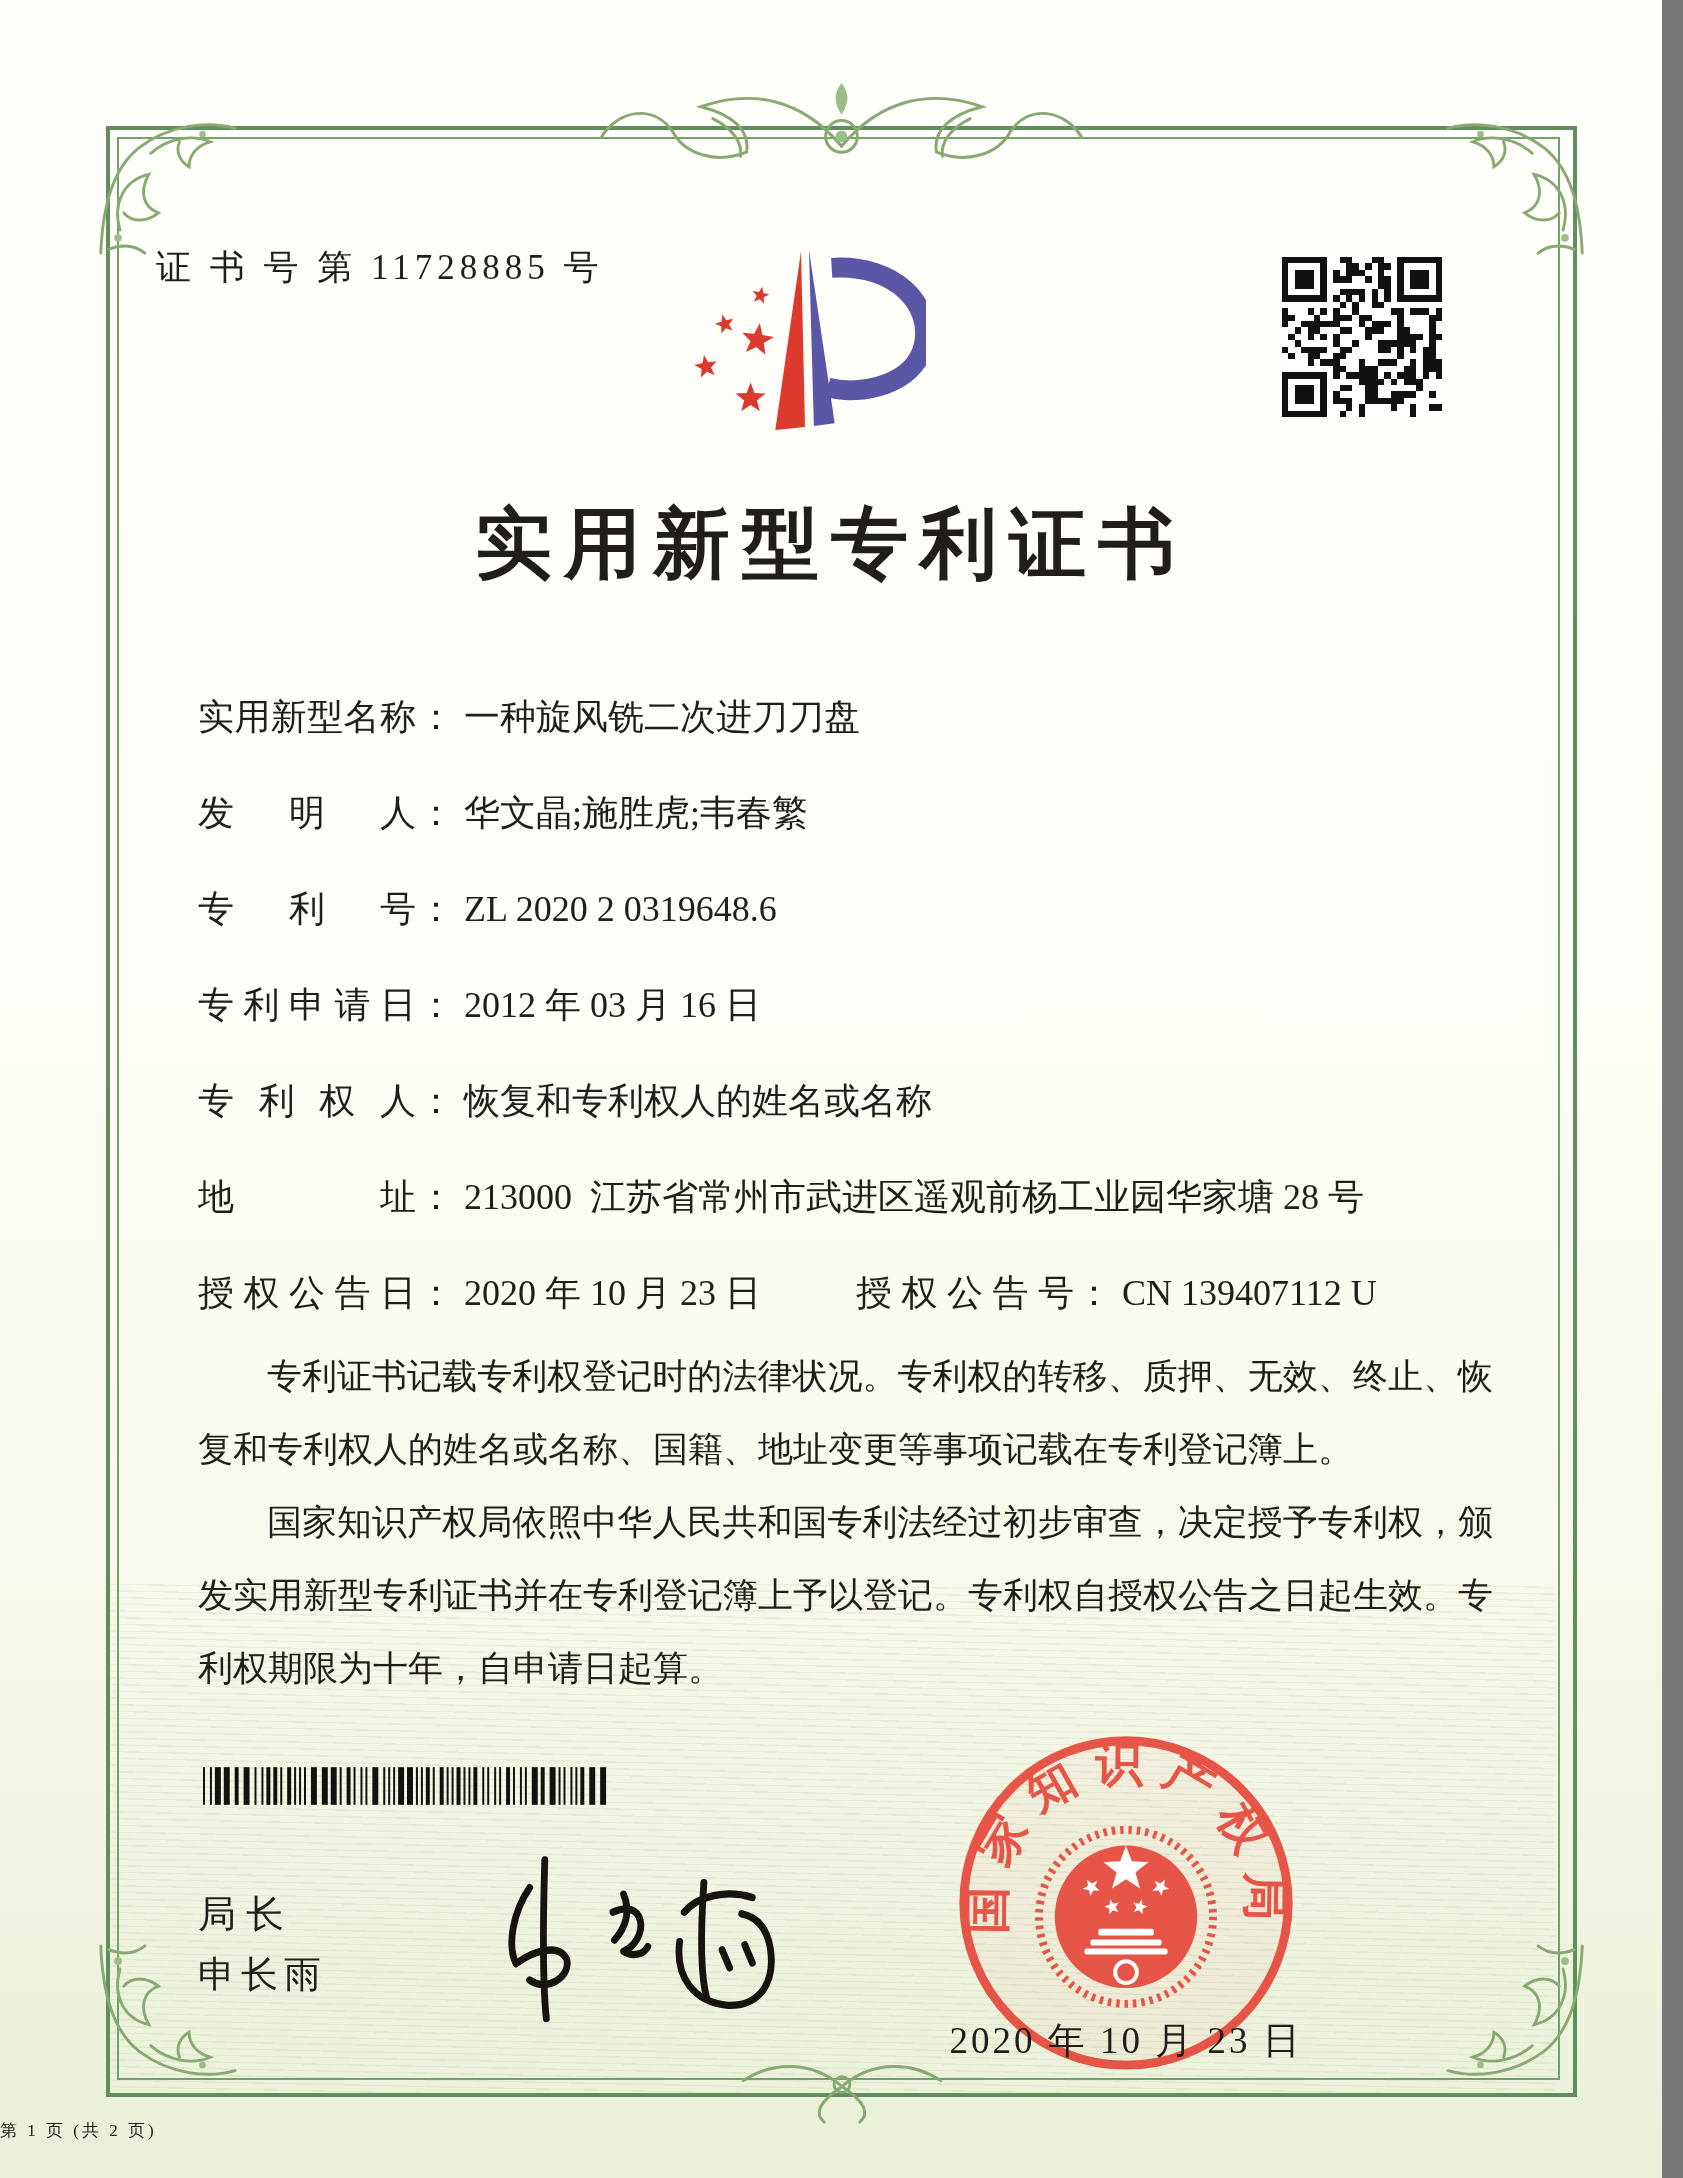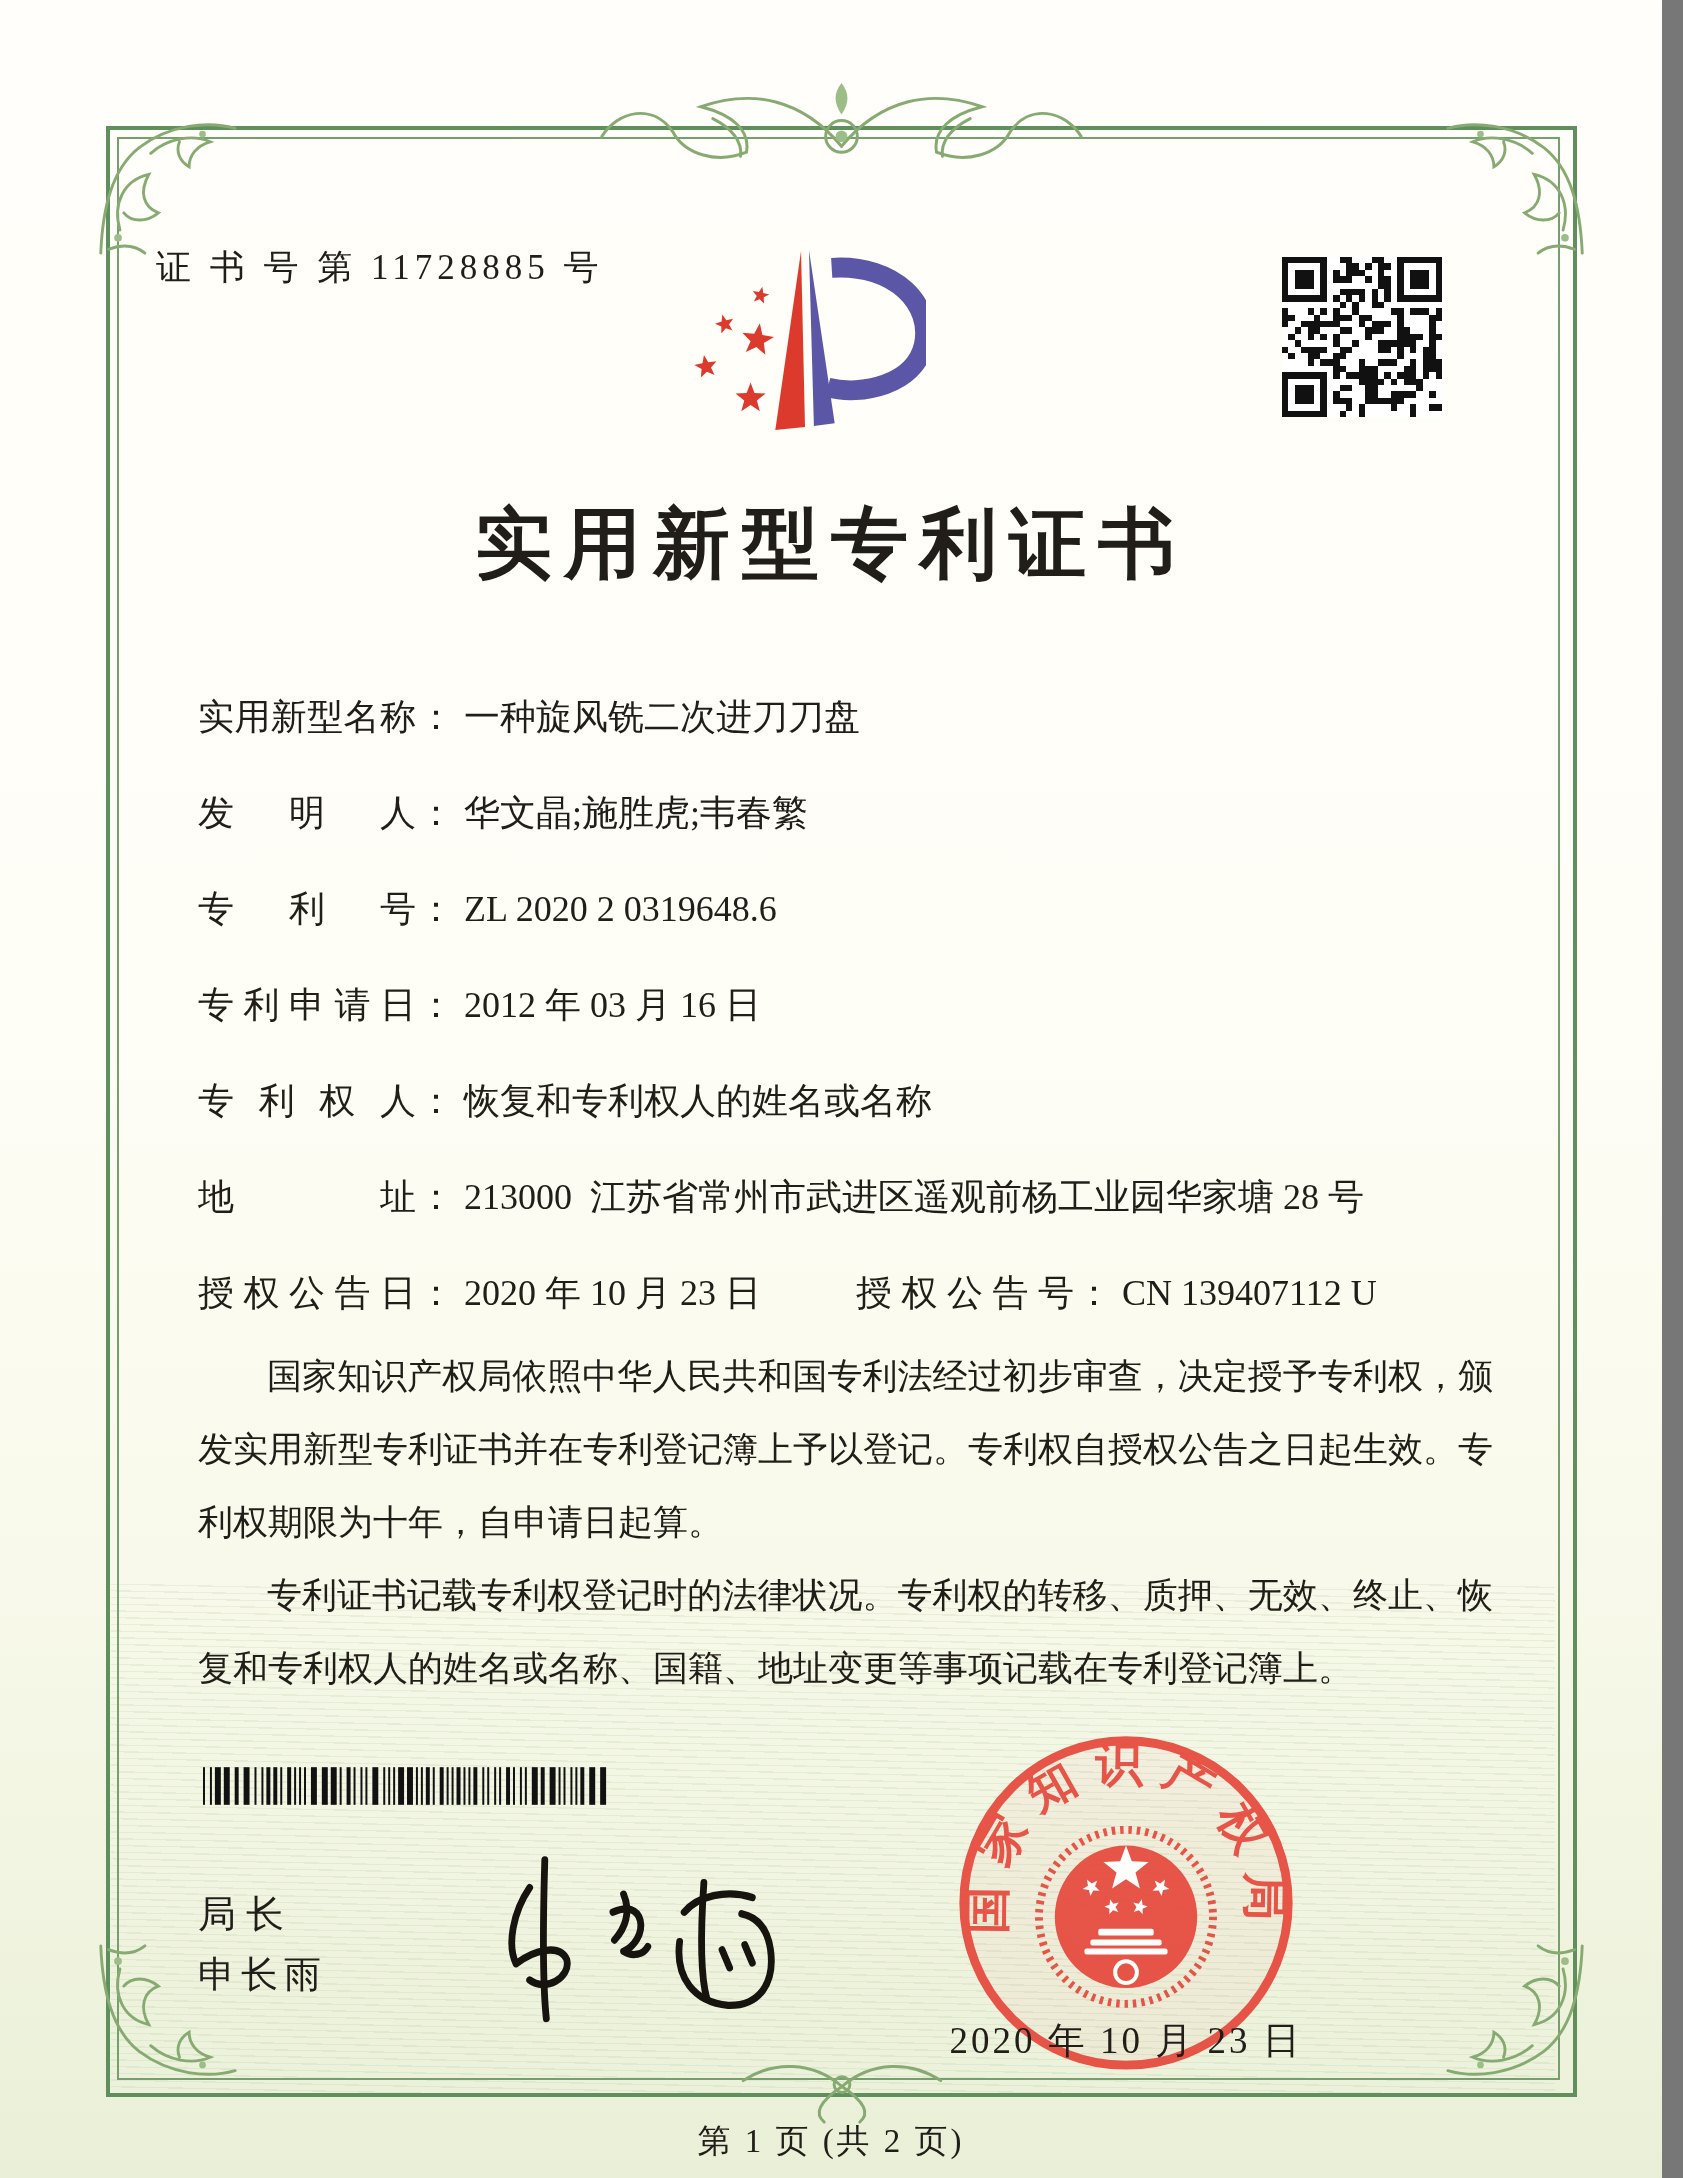--- a/index.html
+++ b/index.html
@@ -32,21 +32,21 @@
   .barcode{position:absolute;left:203px;top:1767px;}
   .director-label{position:absolute;left:198px;top:1889px;font-family:Liberation Mono, monospace;
     font-size:38px;letter-spacing:10px;}
   .director-name{position:absolute;left:198px;top:1950px;font-family:Liberation Sans, sans-serif;
     font-size:37px;letter-spacing:6px;}
   .signature{position:absolute;left:463px;top:1837px;}
   .sig-stroke{stroke:#17140f;stroke-width:9;fill:none;stroke-linecap:round;stroke-linejoin:round;}
   .seal{position:absolute;left:948px;top:1723px;opacity:0.93;}
   .seal-date{position:absolute;left:948px;top:2016px;width:356px;text-align:center;
     font-size:37px;letter-spacing:3px;white-space:pre;}
-  .footer{position:absolute;left:0;right:0;top:2119px;text-align:center;font-size:33px;letter-spacing:3px;}
+  .footer{position:absolute;left:0;right:0;top:2119px;font-size:17px;letter-spacing:3px;}
   .deco{stroke:#87aa72;stroke-width:3;fill:none;stroke-linecap:round;}
 </style>
 </head>
 <body>
 
 <svg width="0" height="0" style="position:absolute">
   <defs>
     <symbol id="flourish" viewBox="0 0 150 150">
       <g class="deco">
         <path d="M6,146 C8,98 18,58 46,36 C78,12 118,8 146,16"></path>
@@ -390,22 +390,22 @@
           <span>授</span>
           <span>权</span>
           <span>公</span>
           <span>告</span>
           <span>号</span>
         </span><span class="colon">：</span><span class="fvalue">CN 139407112 U</span>
     </span>
   </div>
 
   <div class="body-text">
+    <p>专利证书记载专利权登记时的法律状况。专利权的转移、质押、无效、终止、恢复和专利权人的姓名或名称、国籍、地址变更等事项记载在专利登记簿上。</p>
     <p>国家知识产权局依照中华人民共和国专利法经过初步审查，决定授予专利权，颁发实用新型专利证书并在专利登记簿上予以登记。专利权自授权公告之日起生效。专利权期限为十年，自申请日起算。</p>
-    <p>专利证书记载专利权登记时的法律状况。专利权的转移、质押、无效、终止、恢复和专利权人的姓名或名称、国籍、地址变更等事项记载在专利登记簿上。</p>
   </div>
 
   <svg class="barcode" width="412" height="38" viewBox="0 0 416 38">
     <g id="barcode-bars" fill="#111111">
         <rect x="0" y="0" width="2" height="38"></rect>
         <rect x="7" y="0" width="2" height="38"></rect>
         <rect x="12" y="0" width="6" height="38"></rect>
         <rect x="21" y="0" width="6" height="38"></rect>
         <rect x="32" y="0" width="4" height="38"></rect>
         <rect x="41" y="0" width="6" height="38"></rect>

